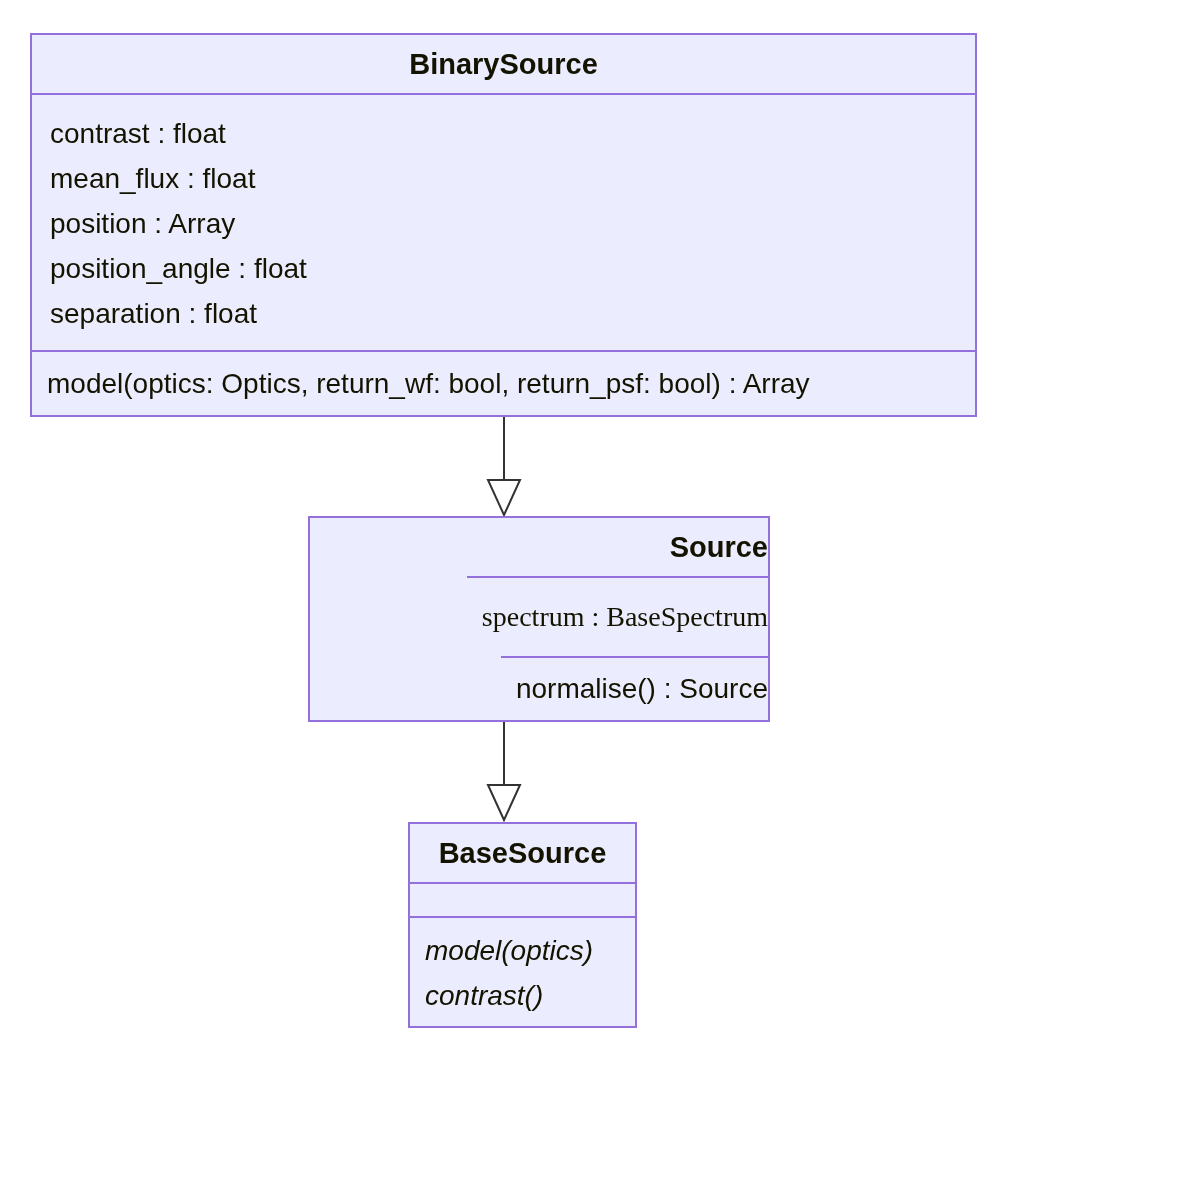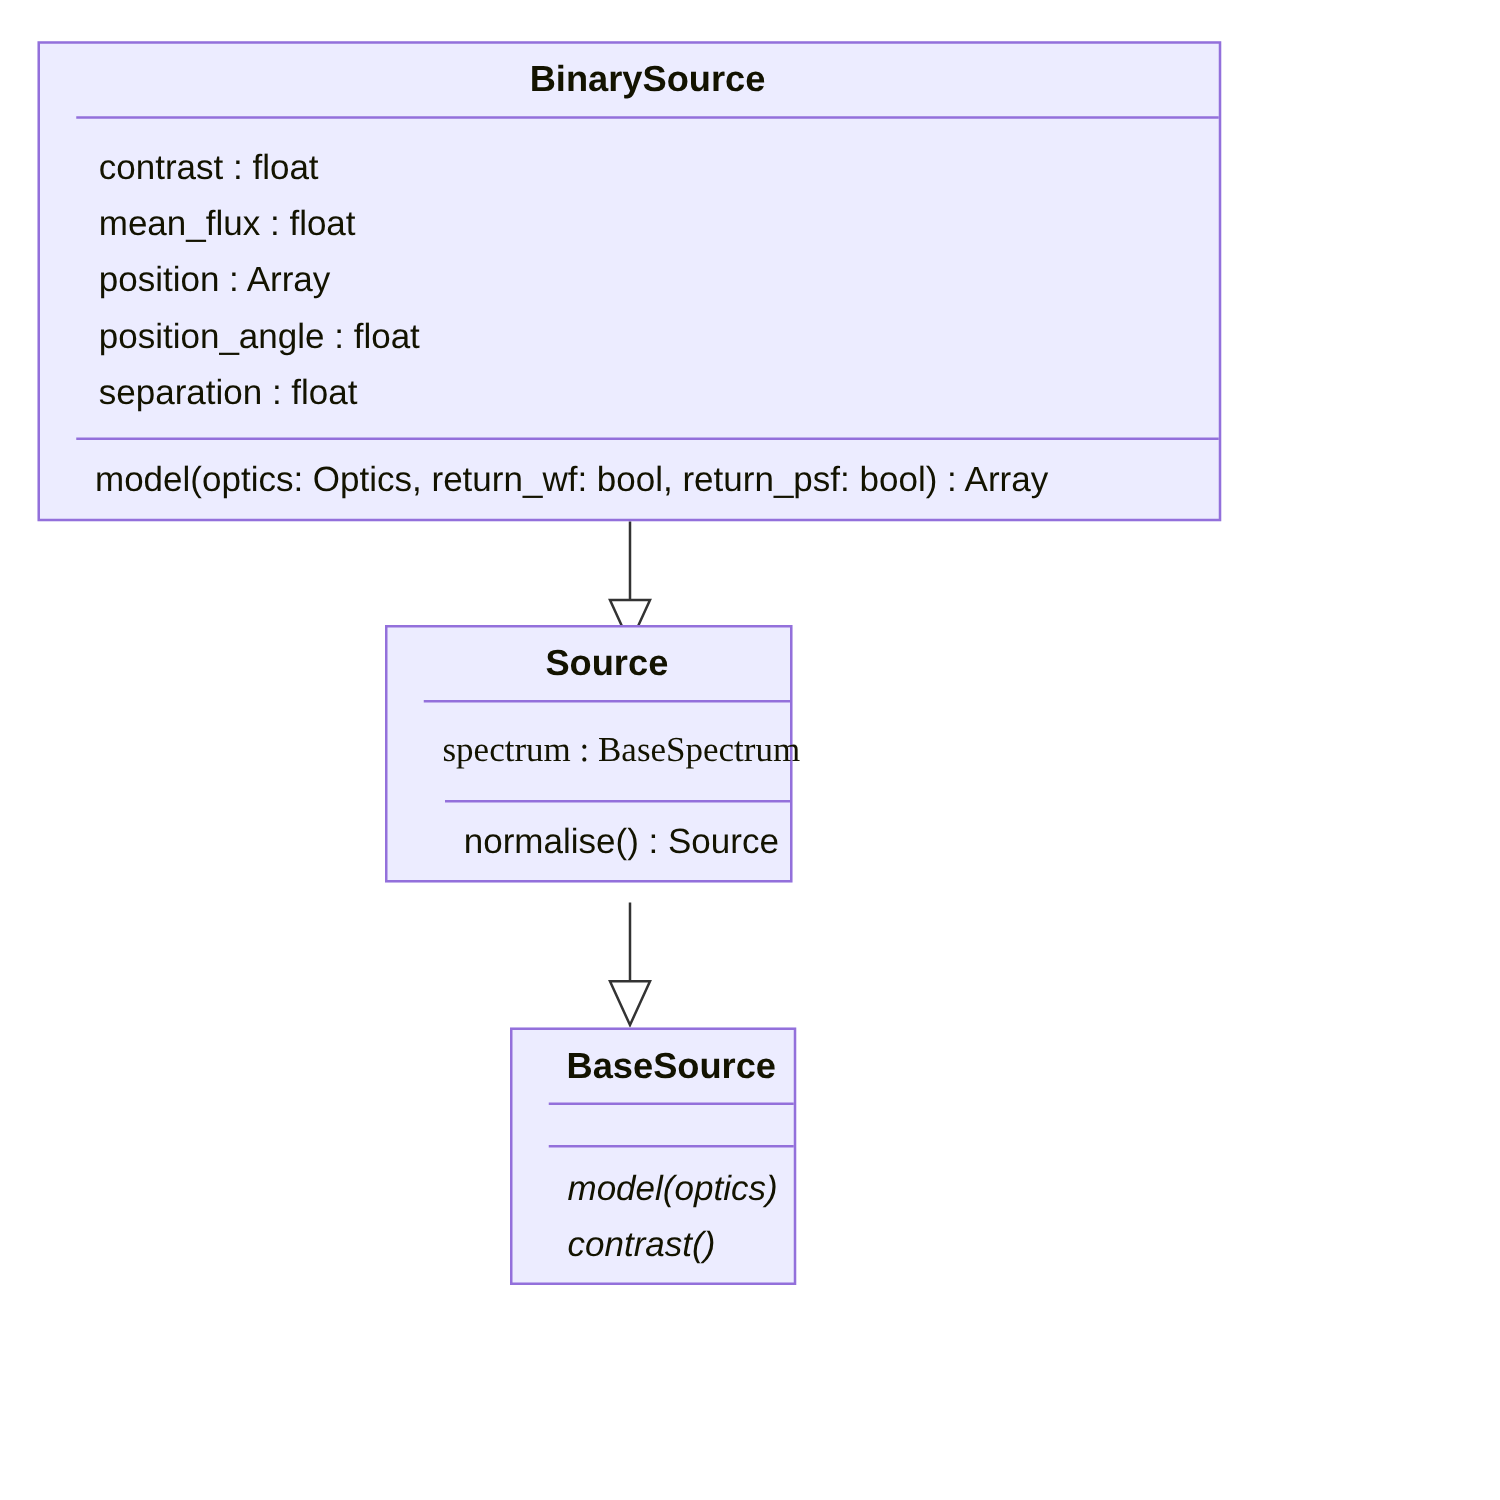--- a/index.html
+++ b/index.html
@@ -20,21 +20,20 @@
     pointer-events: none;
   }
   .class-box {
     position: absolute;
     display: flex;
     flex-direction: column;
     background: #ECECFF;
     border: 2px solid #9370DB;
     font-size: 28px;
     line-height: 1.2;
-    padding-left: 29px;
   }
   .class-title {
     flex: 0 0 58px;
     display: flex;
     align-items: center;
     justify-content: center;
     font-weight: bold;
     font-size: 29px;
   }
   .section {
@@ -45,21 +44,21 @@
     padding: 16px 18px 0 18px;
   }
   .attrs-multi .member { line-height: 45px; white-space: nowrap; }
   .row-center {
     display: flex;
     align-items: center;
     padding-left: 15px;
   }
   .box-binary   { left: 30px;  top: 33px;  width: 947px; height: 384px; }
   .box-binary .methods { flex: 0 0 65px; }
-  .box-source   { left: 308px; top: 500px; width: 326px; height: 206px; }
+  .box-source   { left: 308px; top: 516px; width: 462px; height: 206px; align-items: flex-end; }
   .box-source .attrs   { flex: 1 1 auto; font-family: Liberation Serif, serif; }
   .box-source .methods { flex: 0 0 64px; margin-left: 17px; }
   .box-basesource { left: 408px; top: 822px; width: 229px; height: 206px; }
   .box-basesource .attrs { flex: 0 0 34px; }
   .box-basesource .methods {
     flex: 1 1 auto;
     padding: 10px 15px 0 15px;
     font-style: italic;
   }
   .box-basesource .methods .member { line-height: 45px; white-space: nowrap; }

